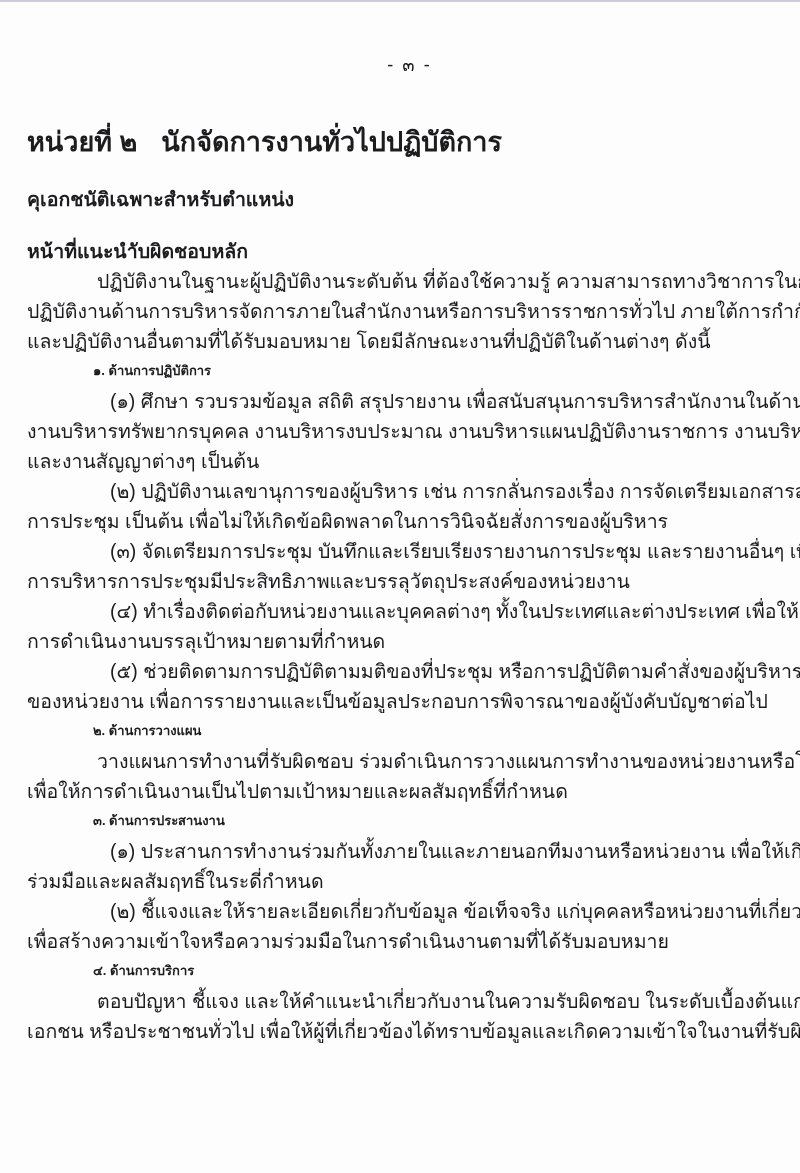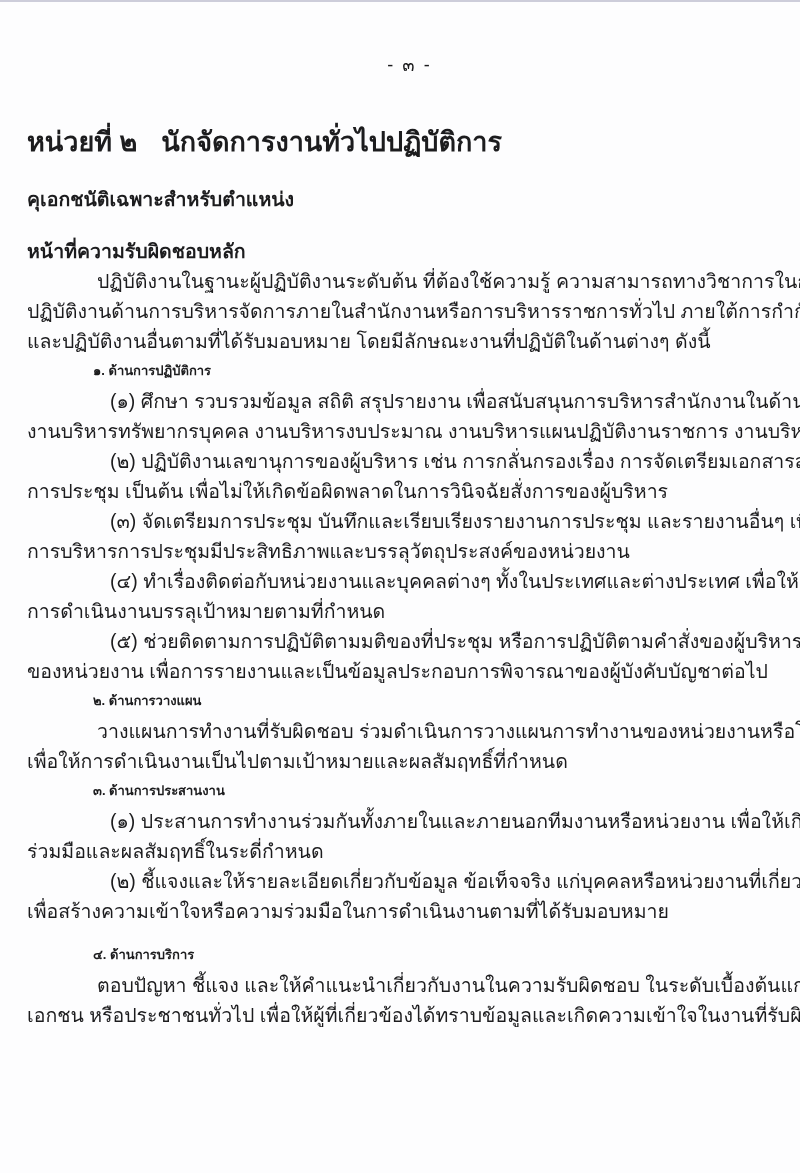--- a/index.html
+++ b/index.html
@@ -54,41 +54,42 @@
   }
   .indent-para { padding-left: 70px; }
   .indent-item { padding-left: 83px; }
   .sec-title {
     font-weight: bold;
     font-size: 13px;
     line-height: 30px;
     padding-left: 66px;
     white-space: nowrap;
   }
-  .gap-before { margin-top: 14px; }
+  .gap-before { }
 </style>
 </head>
 <body>
 
 <div class="page">
 
   <div class="page-number">- ๓ -</div>
 
   <div class="doc-title"><span>หน่วยที่ ๒</span><span class="title-gap"></span><span>นักจัดการงานทั่วไปปฏิบัติการ</span></div>
 
   <div class="heading" style="margin-top:22px">คุเอกชนัติเฉพาะสำหรับตำแหน่ง</div>
 
-  <div class="heading">หน้าที่ความรับผิดชอบหลัก</div>
+  <div class="heading">หน้าที่แนะนำับผิดชอบหลัก</div>
   <div class="line indent-para">ปฏิบัติงานในฐานะผู้ปฏิบัติงานระดับต้น ที่ต้องใช้ความรู้ ความสามารถทางวิชาการในการทำงาน</div>
   <div class="line">ปฏิบัติงานด้านการบริหารจัดการภายในสำนักงานหรือการบริหารราชการทั่วไป ภายใต้การกำกับ แนะนำ ตรวจสอบ</div>
   <div class="line">และปฏิบัติงานอื่นตามที่ได้รับมอบหมาย โดยมีลักษณะงานที่ปฏิบัติในด้านต่างๆ ดังนี้</div>
 
   <div class="sec-title">๑. ด้านการปฏิบัติการ</div>
   <div class="line indent-item">(๑) ศึกษา รวบรวมข้อมูล สถิติ สรุปรายงาน เพื่อสนับสนุนการบริหารสำนักงานในด้านต่างๆ เช่น</div>
   <div class="line">งานบริหารทรัพยากรบุคคล งานบริหารงบประมาณ งานบริหารแผนปฏิบัติงานราชการ งานบริหารอาคารสถานที่</div>
+  <div class="line">และงานสัญญาต่างๆ เป็นต้น</div>
   <div class="line indent-item">(๒) ปฏิบัติงานเลขานุการของผู้บริหาร เช่น การกลั่นกรองเรื่อง การจัดเตรียมเอกสารสำหรับ</div>
   <div class="line">การประชุม เป็นต้น เพื่อไม่ให้เกิดข้อผิดพลาดในการวินิจฉัยสั่งการของผู้บริหาร</div>
   <div class="line indent-item">(๓) จัดเตรียมการประชุม บันทึกและเรียบเรียงรายงานการประชุม และรายงานอื่นๆ เพื่อให้</div>
   <div class="line">การบริหารการประชุมมีประสิทธิภาพและบรรลุวัตถุประสงค์ของหน่วยงาน</div>
   <div class="line indent-item">(๔) ทำเรื่องติดต่อกับหน่วยงานและบุคคลต่างๆ ทั้งในประเทศและต่างประเทศ เพื่อให้</div>
   <div class="line">การดำเนินงานบรรลุเป้าหมายตามที่กำหนด</div>
   <div class="line indent-item">(๕) ช่วยติดตามการปฏิบัติตามมติของที่ประชุม หรือการปฏิบัติตามคำสั่งของผู้บริหาร</div>
   <div class="line">ของหน่วยงาน เพื่อการรายงานและเป็นข้อมูลประกอบการพิจารณาของผู้บังคับบัญชาต่อไป</div>
 
   <div class="sec-title">๒. ด้านการวางแผน</div>

